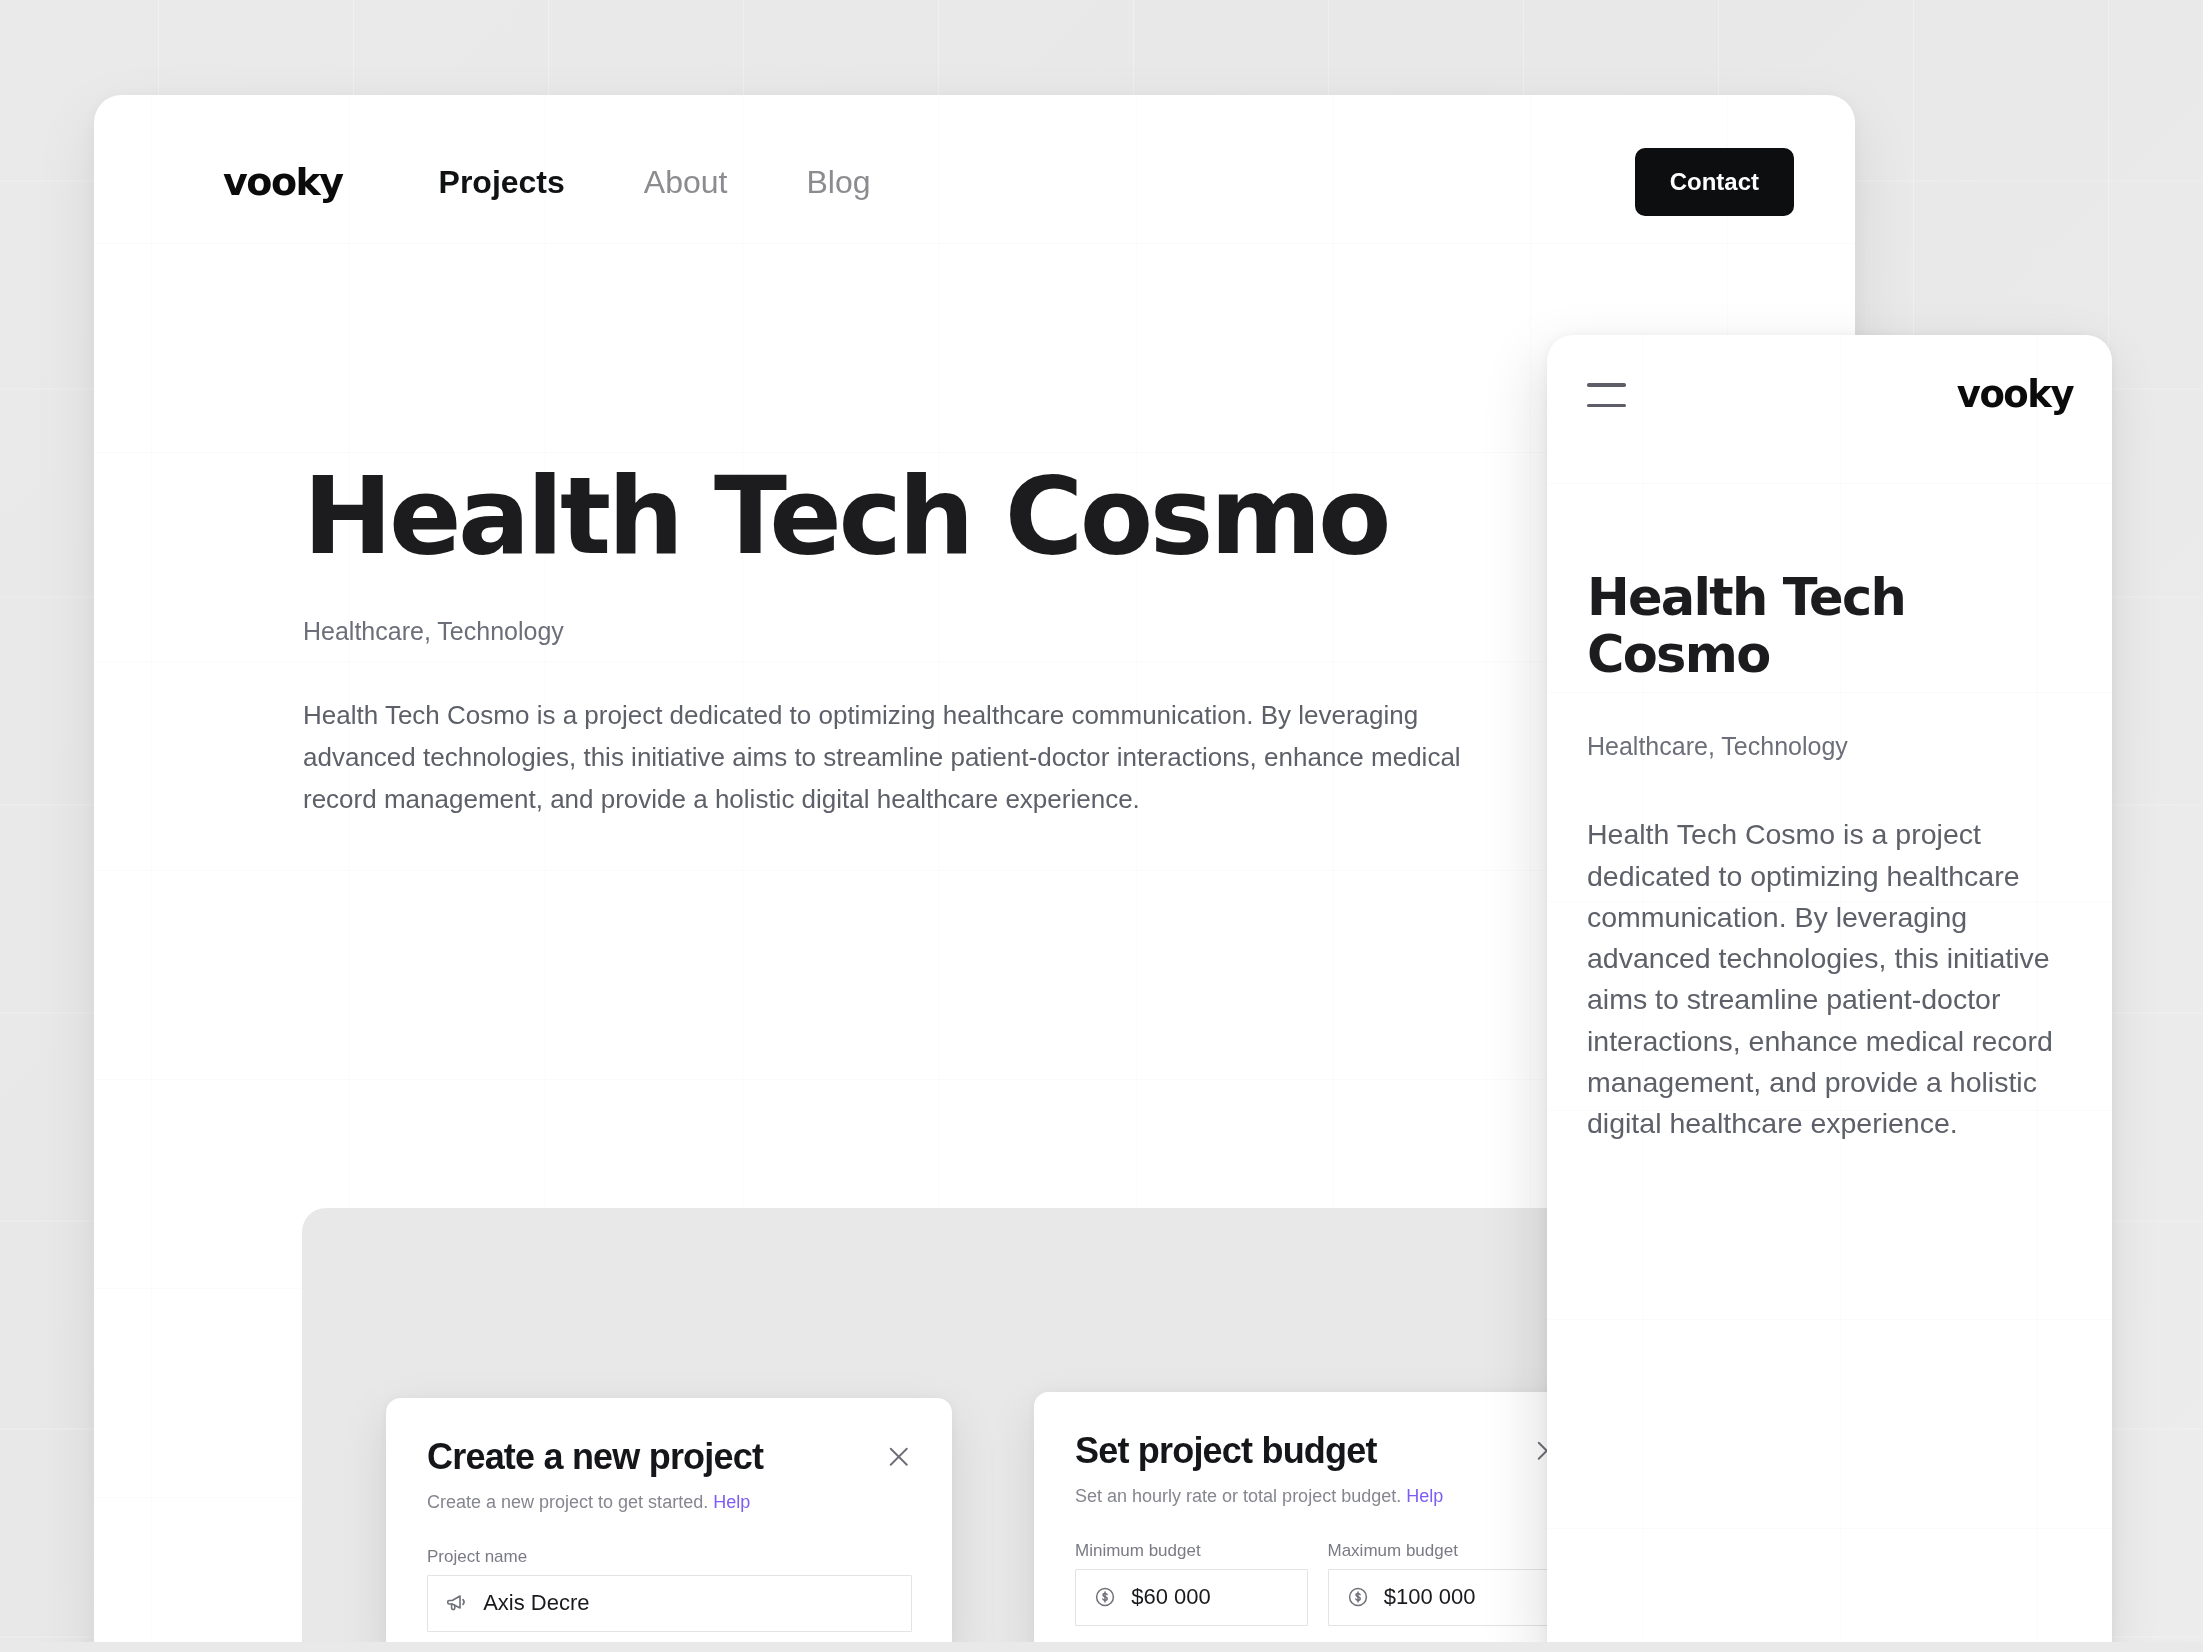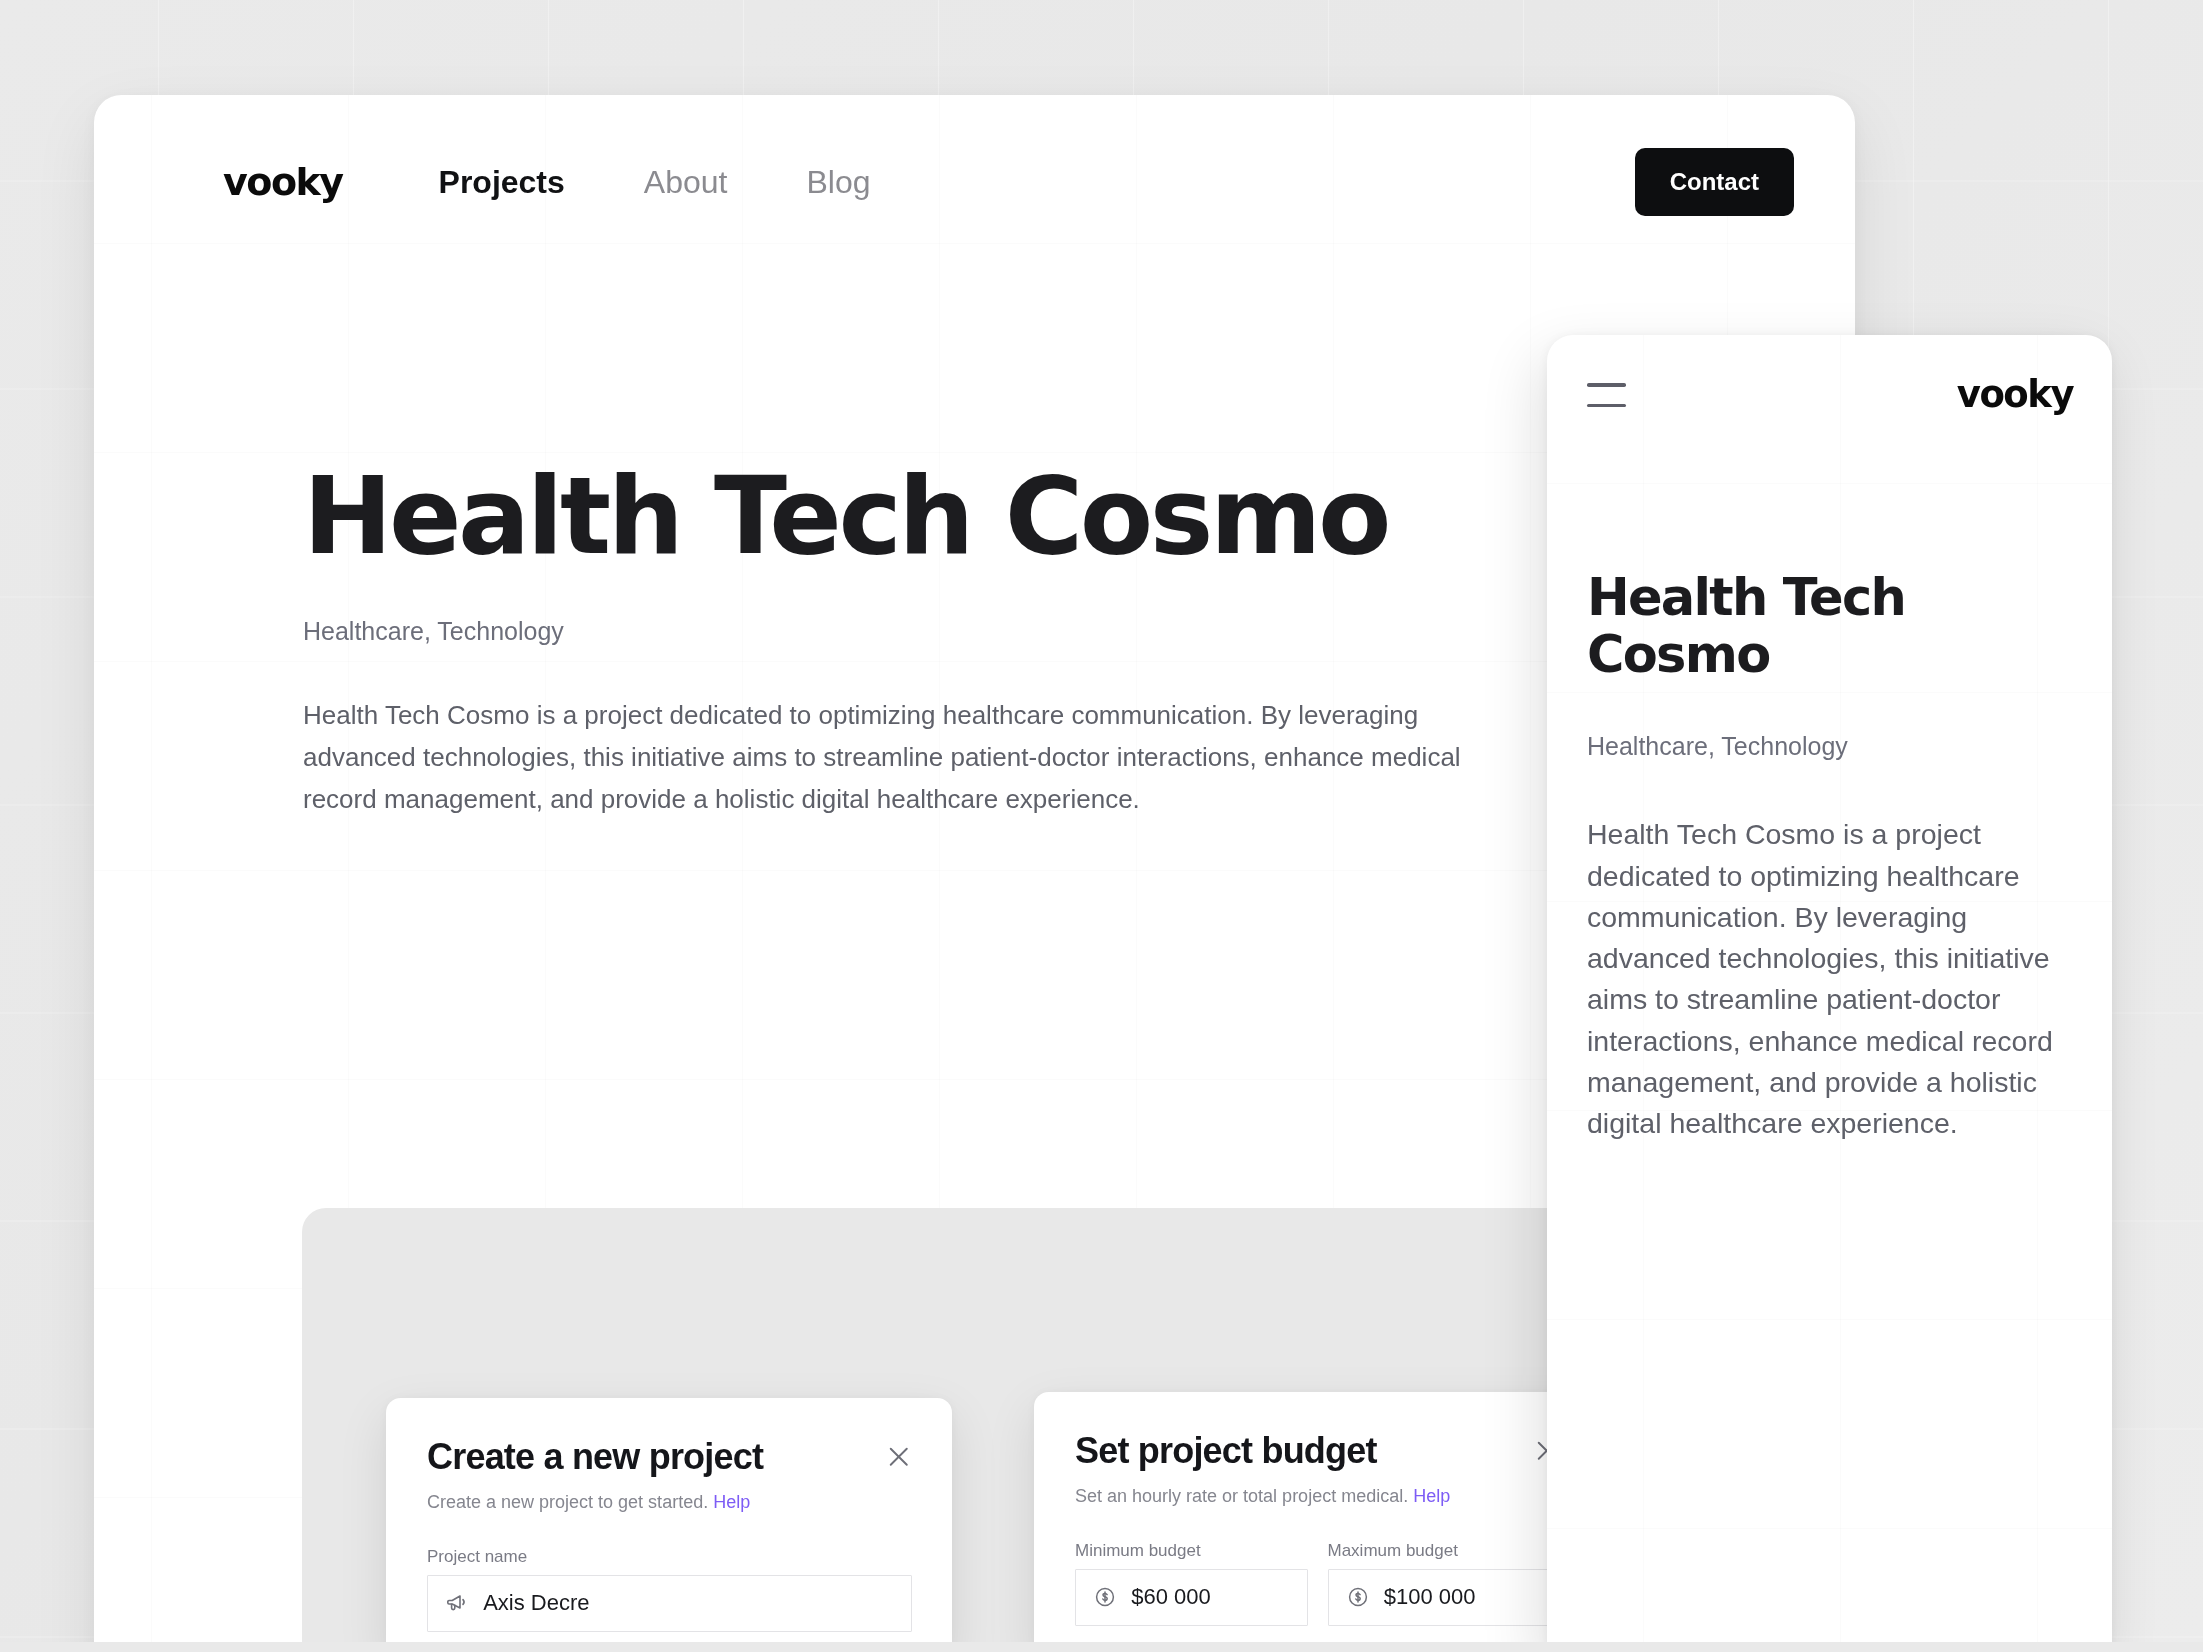--- a/index.html
+++ b/index.html
@@ -377,21 +377,21 @@
   <div class="modal modal-budget">
     <div class="modal-head">
       <h2 class="modal-title">Set project budget</h2>
       <span class="close-icon">
         <svg viewBox="0 0 24 24" fill="none" stroke="currentColor" stroke-width="1.7" stroke-linecap="round">
           <line x1="5" y1="5" x2="19" y2="19"></line>
           <line x1="19" y1="5" x2="5" y2="19"></line>
         </svg>
       </span>
     </div>
-    <p class="modal-sub"><span>Set an hourly rate or total project medical.</span> <a class="help-link" href="#">Help</a></p>
+    <p class="modal-sub"><span>Set an hourly rate or total project budget.</span> <a class="help-link" href="#">Help</a></p>
     <div class="budget-row">
       <div class="budget-col">
         <div class="field-label">Minimum budget</div>
         <div class="input-box">
           <span class="fi">
             <svg viewBox="0 0 24 24" fill="none" stroke="currentColor" stroke-width="1.5" stroke-linecap="round">
               <circle cx="12" cy="12" r="8.4"></circle>
               <path d="M14.1 9.6c-.4-.8-1.2-1.2-2.1-1.2-1.1 0-2 .6-2 1.6 0 2.2 4.2 1.1 4.2 3.4 0 1.1-1 1.8-2.2 1.8-1 0-1.8-.4-2.2-1.2"></path>
               <path d="M12 7v10"></path>
             </svg>

